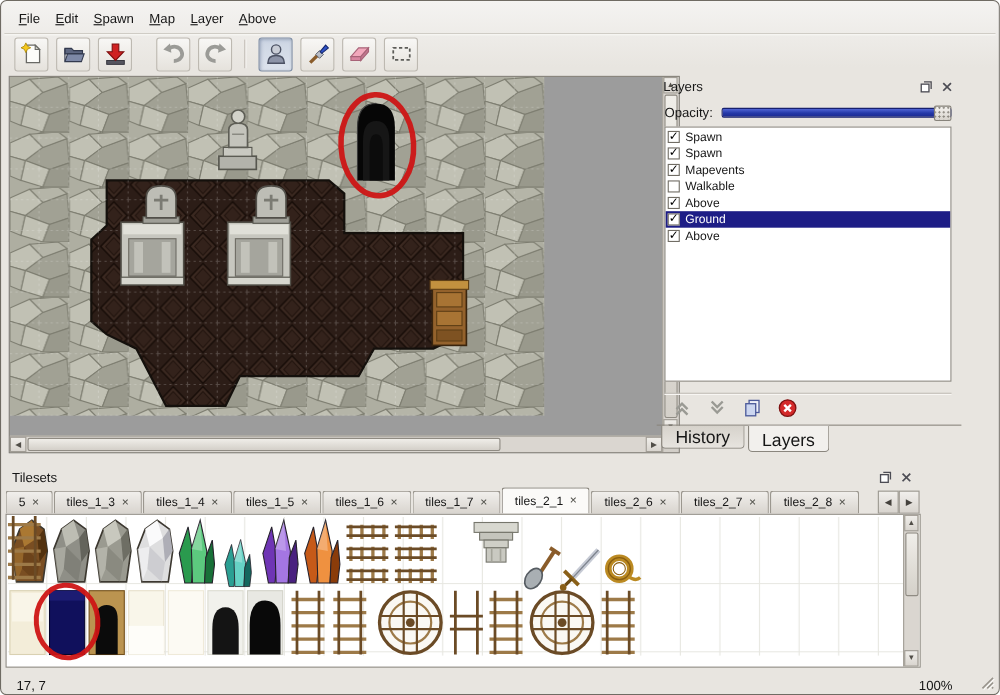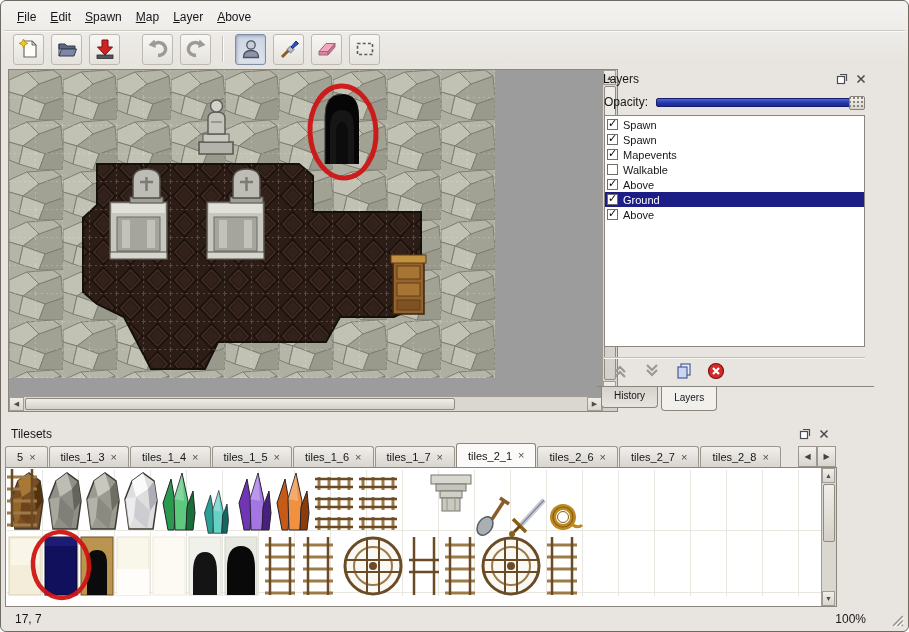--- a/index.html
+++ b/index.html
@@ -48,38 +48,38 @@
   .layer-list{position:absolute;left:7px;right:9px;top:46px;height:232px;background:#fff;border:1px solid #8a867e;overflow:hidden;font-size:11px;padding-top:1px}
   .layer-row{height:15px;display:flex;align-items:center;gap:5px;padding:0 2px}
   .layer-row.selected{background:#1d1d86;color:#fff}
   .checkbox{width:11px;height:11px;background:#fff;border:1px solid #716d65;position:relative;flex:none}
   .checkmark{display:none;position:absolute;left:0;top:-3px;font-size:11px;font-weight:bold;color:#000;font-family:"DejaVu Sans",sans-serif}
   .checkbox.checked .checkmark{display:block}
   .layer-actions{position:absolute;left:7px;right:9px;top:288px;height:26px;display:flex;align-items:center;gap:12px;padding:0 6px;border-top:1px solid #c3bfb8;box-shadow:0 1px 0 #f8f6f3 inset}
   .action-btn{width:20px;height:20px;display:flex;align-items:center;justify-content:center}
   .tabline{position:absolute;left:0;right:0;top:317px;height:1px;background:#8a867e}
   .panel-tabs{position:absolute;left:4px;right:0;top:318px;height:25px;display:flex;align-items:flex-start}
-  .panel-tab{padding:3px 12px;border:1px solid #8a867e;border-top:none;background:linear-gradient(#d6d2cb,#e7e4df);font-size:10px;border-radius:0 0 4px 4px;margin-right:3px;height:21px}
+  .panel-tab{padding:3px 12px;border:1px solid #8a867e;border-top:none;background:linear-gradient(#d6d2cb,#e7e4df);font-size:16px;border-radius:0 0 4px 4px;margin-right:3px;height:21px}
   .panel-tab.active{background:#f2f0ed;height:24px;padding-top:5px}
 
   
   .tilesets-panel{position:absolute;left:4px;top:424px;width:832px;height:182px}
   .ts-tabbar{position:absolute;left:0;right:44px;top:18px;height:24px;display:flex;align-items:flex-end;overflow:hidden}
   .ts-tab{display:flex;align-items:center;gap:6px;padding:0 11px;height:21px;border:1px solid #9b978f;border-bottom:none;border-radius:3px 3px 0 0;background:linear-gradient(#f1efec,#d8d4ce);font-size:11px;margin-right:1px;white-space:nowrap}
   .ts-tab.active{background:#fbfaf8;height:24px;border-color:#8a867e}
   .tab-close{font-size:11px;color:#50504a;line-height:1}
   .ts-scroll{position:absolute;right:1px;top:21px;display:flex}
   .ts-scroll .sbtn{width:19px;height:21px;display:flex;align-items:center;justify-content:center;font-size:8px;color:#44413c;background:linear-gradient(#f1efec,#d8d4ce);border:1px solid #9b978f}
   .ts-content{position:absolute;left:0;right:0;top:42px;bottom:0;background:#fff;border:1px solid #8a867e}
   .ts-canvas{position:absolute;left:1px;top:1px;right:15px;bottom:1px;overflow:hidden;background:#fff}
   .ts-content .sb-v{top:0;right:0;bottom:0;width:15px}
   .ts-content .sb-v .sb-thumb{top:16px;bottom:auto;height:58px}
 
   
-  .statusbar{position:absolute;left:3px;right:3px;bottom:1px;height:23px;display:flex;align-items:center;padding:0 11px}
+  .statusbar{position:absolute;left:3px;right:3px;bottom:1px;height:23px;display:flex;align-items:flex-end;padding:0 11px}
   .status-coords{flex:1}
   .status-zoom{margin-right:28px}
   .resize-grip{position:absolute;right:3px;bottom:3px;width:14px;height:14px}
 </style>
 </head>
 <body>
 
 <div id="window">
 
   <div class="menubar">

